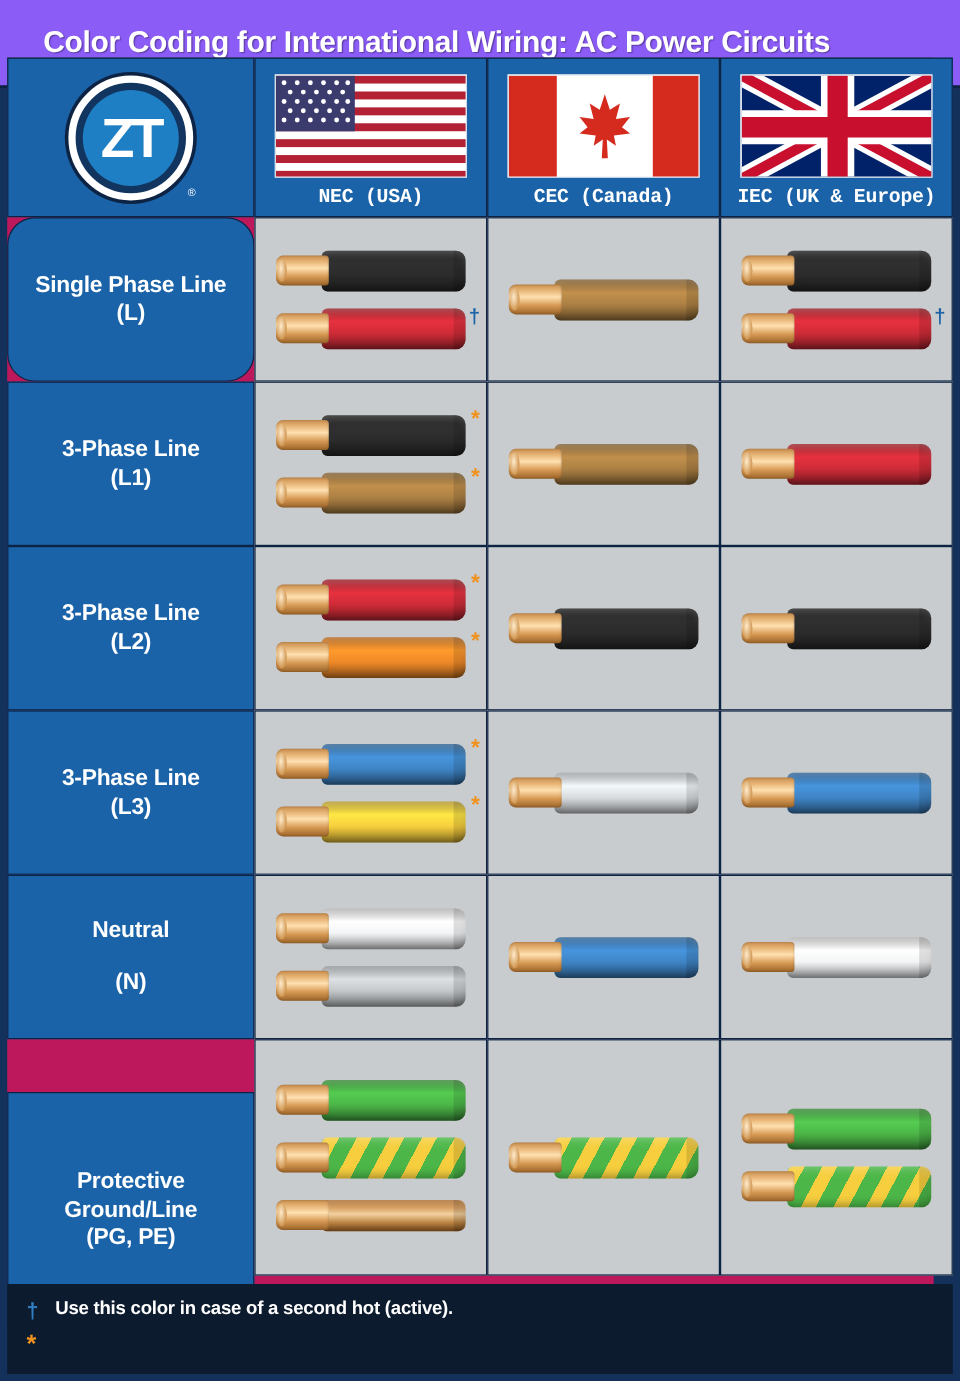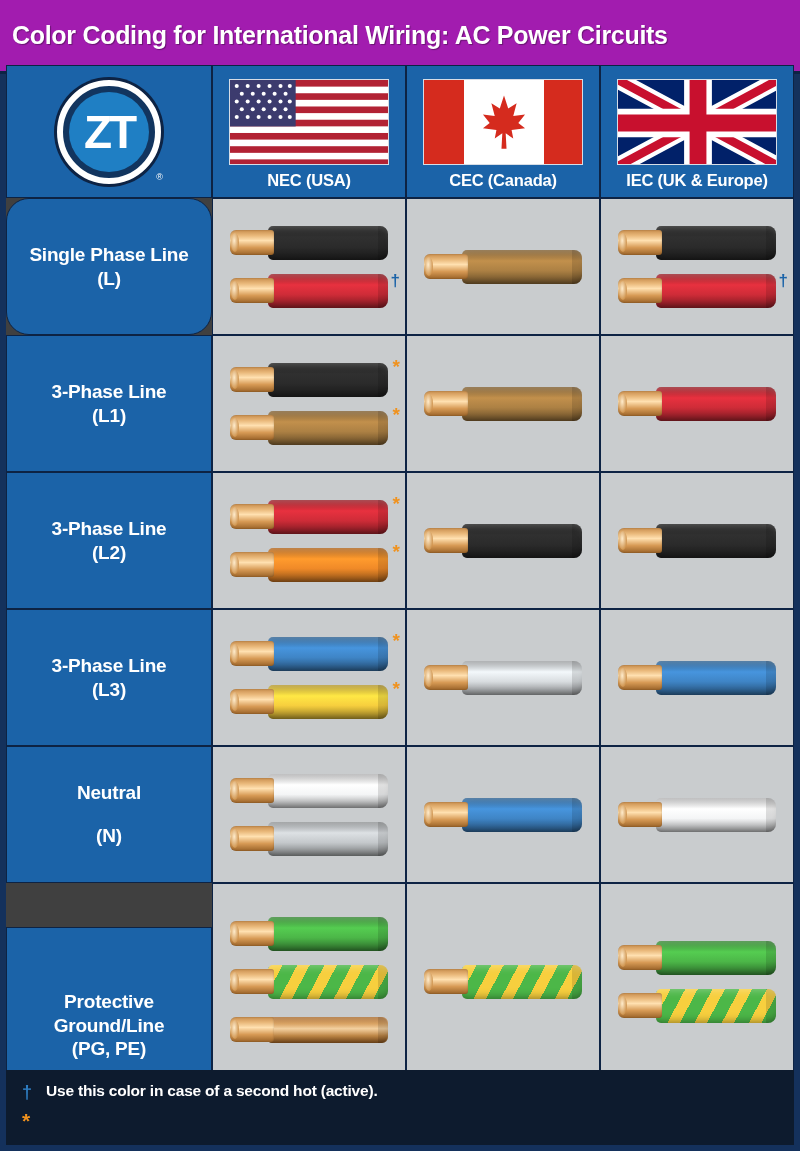--- a/index.html
+++ b/index.html
@@ -10,38 +10,38 @@
   }
   #page {
     position: relative;
     width: 800px; height: 1151px;
     background: #14315c;
     overflow: hidden;
   }
   
   .title-bar {
     height: 74px;
-    background: #a21caf;
+    background: #8b5cf6;
     display: flex; align-items: center;
-    padding-left: 12px;
+    padding-left: 36px;
     border-bottom: 3px solid #0d2344;
   }
   .title-bar .title {
     color: #ffffff;
     font-size: 25px;
     font-weight: bold;
     letter-spacing: -0.3px;
     text-shadow: 1px 1px 1px rgba(0,0,0,.35);
   }
   
   .grid {
     position: absolute;
-    left: 6px; top: 65px;
+    left: 6px; top: 48px;
     width: 772px;
-    background: #404040;
+    background: #be185d;
   }
   .row {
     display: flex;
     width: 100%;
   }
   .cell {
     border: 1px solid #0d2344;
     position: relative;
   }
   .c-label { width: 206px; flex: 0 0 206px; }
@@ -58,21 +58,21 @@
     padding-top: 13px;
   }
   .flag {
     width: 160px; height: 86px;
     border: 1px solid #d6dde6;
     position: relative; overflow: hidden;
     background: #fff;
   }
   .std-name {
     color: #fff; font-size: 16.5px; font-weight: bold;
-    margin-top: 6px; letter-spacing: -0.2px;
+    margin-top: 6px; letter-spacing: -0.2px; font-family: Liberation Mono, monospace;
   }
   
   .rowlabel {
     background: #1b63a8;
     color: #fff;
     display: flex; flex-direction: column;
     align-items: center; justify-content: center;
     text-align: center;
     font-size: 19px; font-weight: bold;
     line-height: 1.25;

